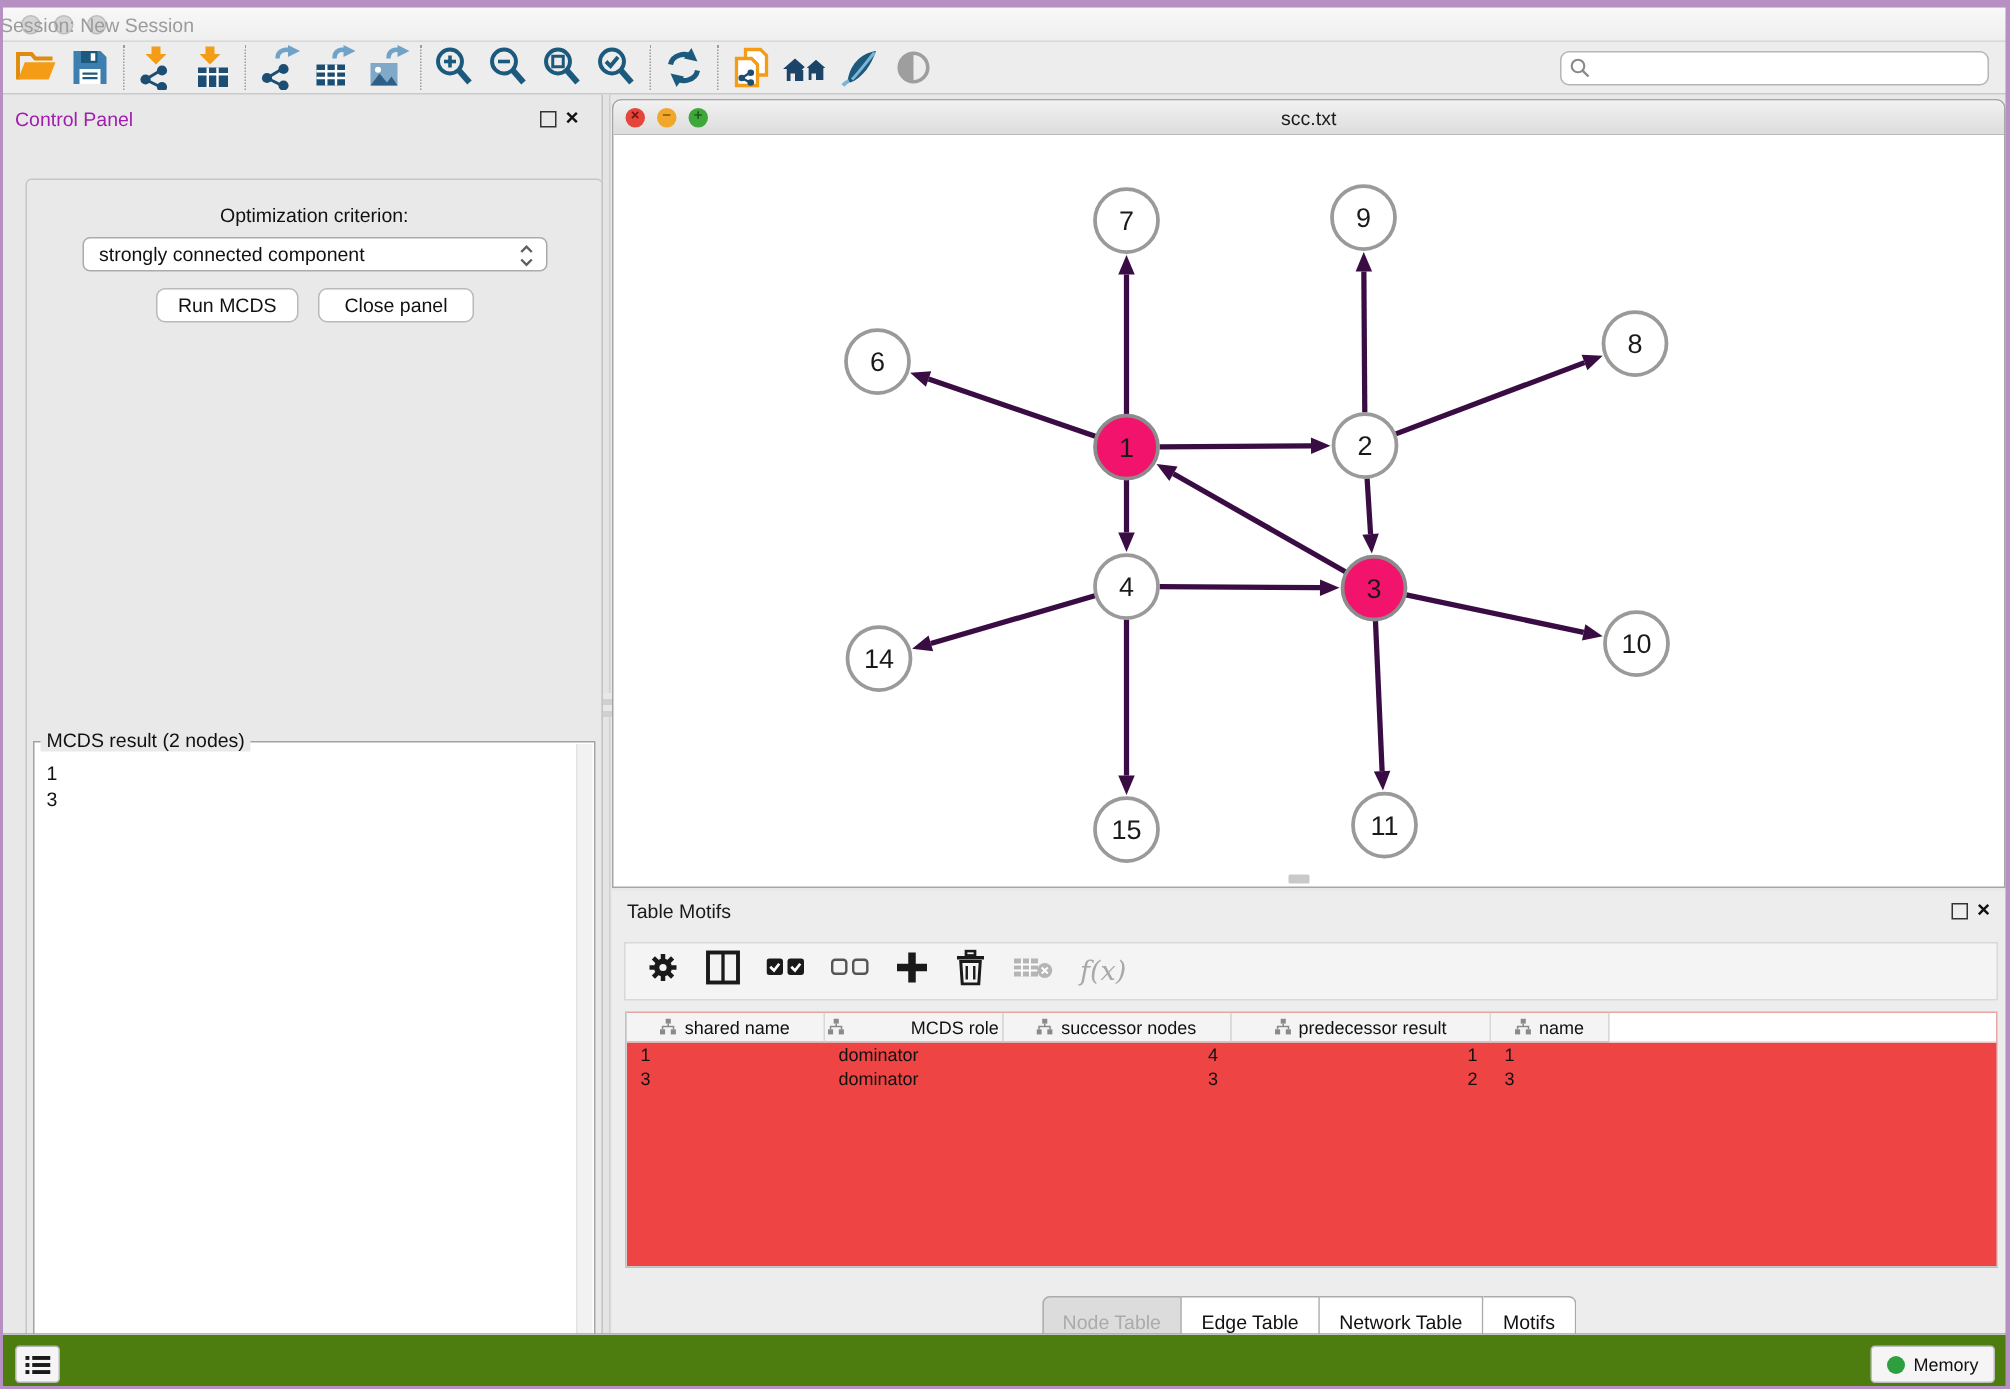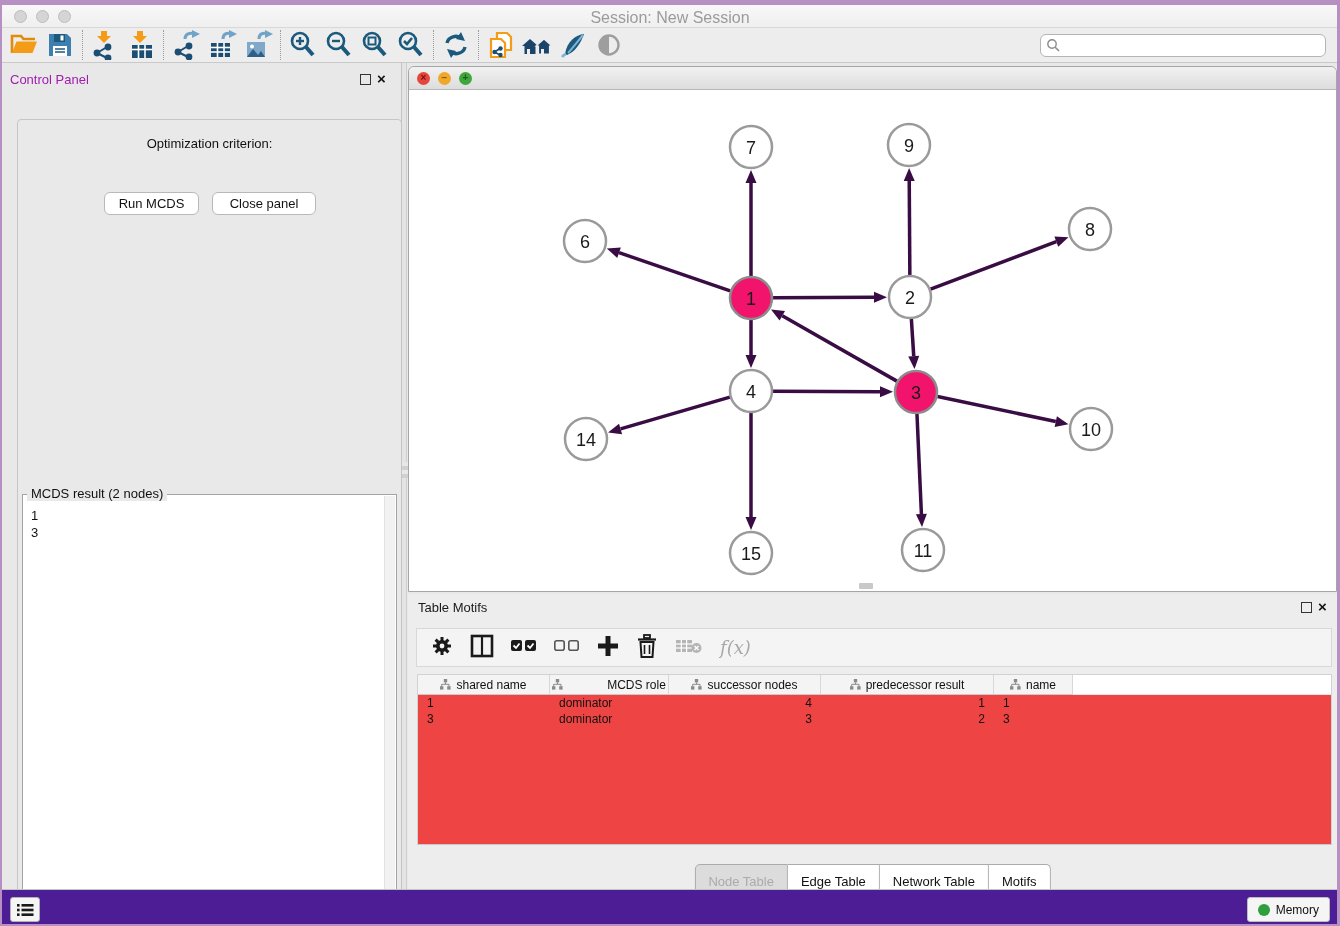--- a/index.html
+++ b/index.html
@@ -7,21 +7,21 @@
   #app { position:relative; width:1340px; height:926px; background:#E8E8E8; overflow:hidden; }
 
   
   .frame { position:absolute; background:#B690C2; z-index:50; }
 
   
   #titlebar { position:absolute; left:0; top:5px; width:100%; height:23px;
     background:linear-gradient(#F8F8F8,#EFEFEF); border-bottom:1px solid #D8D8D8; }
   .tl { position:absolute; top:5px; width:13px; height:13px; border-radius:50%;
     background:#D5D5D5; border:1px solid #BDBDBD; font-size:9px; line-height:11px; text-align:center; }
-  #win-title { position:absolute; width:100%; text-align:center; top:4px; font-size:16px; color:#9B9B9B; }
+  #win-title { position:absolute; width:100%; top:4px; font-size:13px; color:#9B9B9B; }
 
   
   #toolbar { position:absolute; left:0; top:28px; width:100%; height:35px; background:#EDEDED;
     border-bottom:1px solid #C9C9C9; display:flex; align-items:center; padding-left:6px; }
   .tbtn { width:36px; height:32px; display:flex; align-items:center; justify-content:center; }
   .sep { height:30px; border-left:1px dotted #9C9C9C; margin:0 4px; }
   #search-wrap { position:absolute; right:14px; top:6px; width:286px; height:23px; }
   #search-input { width:100%; height:100%; border:1px solid #B5B5B5; border-radius:6px; background:#fff;
     padding-left:26px; font-size:13px; outline:none; }
   #search-icon { position:absolute; left:6px; top:4px; }
@@ -84,21 +84,21 @@
   #thead-row { display:flex; height:20px; }
   .th { background:#F4F4F4; border-right:1px solid #D8D8D8; border-bottom:1px solid #C9C9C9;
     display:flex; align-items:center; justify-content:center; gap:5px; font-size:12px; color:#111; }
   .th-fill { flex:1; background:#fff; border-bottom:1px solid #E6E6E6; }
   .tr { display:flex; height:16px; align-items:center; }
   .td { font-size:12px; color:#111; padding:0 9px; }
   #tp-tabs { left:50%; transform:translateX(-50%); top:270px; height:23px; }
   #tp-tabs .tab { padding:16px 13px; }
 
   
-  #status-bar { position:absolute; left:0; top:889px; width:100%; height:37px; background:#4c1d95;
+  #status-bar { position:absolute; left:0; top:889px; width:100%; height:37px; background:#4d7c0f;
     border-top:1px solid #C4C4C4;text-align:right; }
   #list-btn { position:absolute; left:10px; top:7px; width:30px; height:25px; background:#F5F5F5;
     border:1px solid #B3B3B3; border-radius:3px; display:flex; align-items:center; justify-content:center; }
   #memory-btn { position:absolute; right:10px; top:7px; height:25px; background:#F5F5F5;
     border:1px solid #BDBDBD; border-radius:3px; display:flex; align-items:center; gap:6px;
     padding:0 10px; font-size:12px; color:#111; }
   #memory-dot { width:12px; height:12px; border-radius:50%; background:#2F9E3F; }
 </style>
 </head>
 <body>
@@ -282,40 +282,48 @@
     </div>
   </div>
 
   <div id="cp-title">Control Panel</div>
   <span class="win-max" style="left:360px; top:74px"></span>
   <span class="win-close" style="left:377px; top:72px">×</span>
 
 
   <div id="cp-content">
     <div id="opt-label">Optimization criterion:</div>
+    <div id="criterion-select">
+      <span>strongly connected component</span>
+      <svg width="10" height="15" viewBox="0 0 10 15">
+          <polyline points="1.5,5 5,1.5 8.5,5" fill="none" stroke="#5E5E5E" stroke-width="1.6"></polyline>
+          <polyline points="1.5,10 5,13.5 8.5,10" fill="none" stroke="#5E5E5E" stroke-width="1.6"></polyline>
+        </svg>
+    </div>
     <div class="btn" style="left:86px; top:72px; width:95px">Run MCDS</div>
     <div class="btn" style="left:194px; top:72px; width:104px">Close panel</div>
 
     <div id="result-group">
       <div id="result-title">MCDS result (2 nodes)</div>
       <div id="result-area">1
 3</div>
       <div id="result-scroll"></div>
     </div>
   </div>
 
   <div id="splitter-v">
     <div class="grip-v" style="top:399px"></div>
   </div>
 
   <div id="net-window">
     <div id="net-titlebar">
       <span class="ntl" style="left:8px; background:#E5463C; color:#7A1310">×</span>
       <span class="ntl" style="left:29px; background:#F1A72C; color:#8A5D00">−</span>
       <span class="ntl" style="left:50px; background:#3FA63C; color:#1C5E1A">+</span>
+      <div id="net-title">scc.txt</div>
     </div>
     <svg id="graph-svg" width="927" height="501">
         <line x1="342" y1="186" x2="342" y2="93" stroke="#3A0C44" stroke-width="3.5"></line>
         <polygon points="342,80 347.5,93 336.5,93" fill="#3A0C44"></polygon>
         <line x1="321.1924875913935" y1="200.85525176330984" x2="210.04865666862878" y2="162.69140620549302" stroke="#3A0C44" stroke-width="3.5"></line>
         <polygon points="197.7533084271795,158.4695095201761 211.8348437278013,157.4895281033414 208.26246960945625,167.89328430764465" fill="#3A0C44"></polygon>
         <line x1="363.9995649035371" y1="207.86163795658152" x2="465.00071197603023" y2="207.22641061650296" stroke="#3A0C44" stroke-width="3.5"></line>
         <polygon points="478.0004548735749,207.14465122721023 465.03530248688486,212.72630184238724 464.9661214651756,201.72651939061868" fill="#3A0C44"></polygon>
         <line x1="342" y1="230" x2="342" y2="265" stroke="#3A0C44" stroke-width="3.5"></line>
         <polygon points="342,278 336.5,265 347.5,265" fill="#3A0C44"></polygon>

